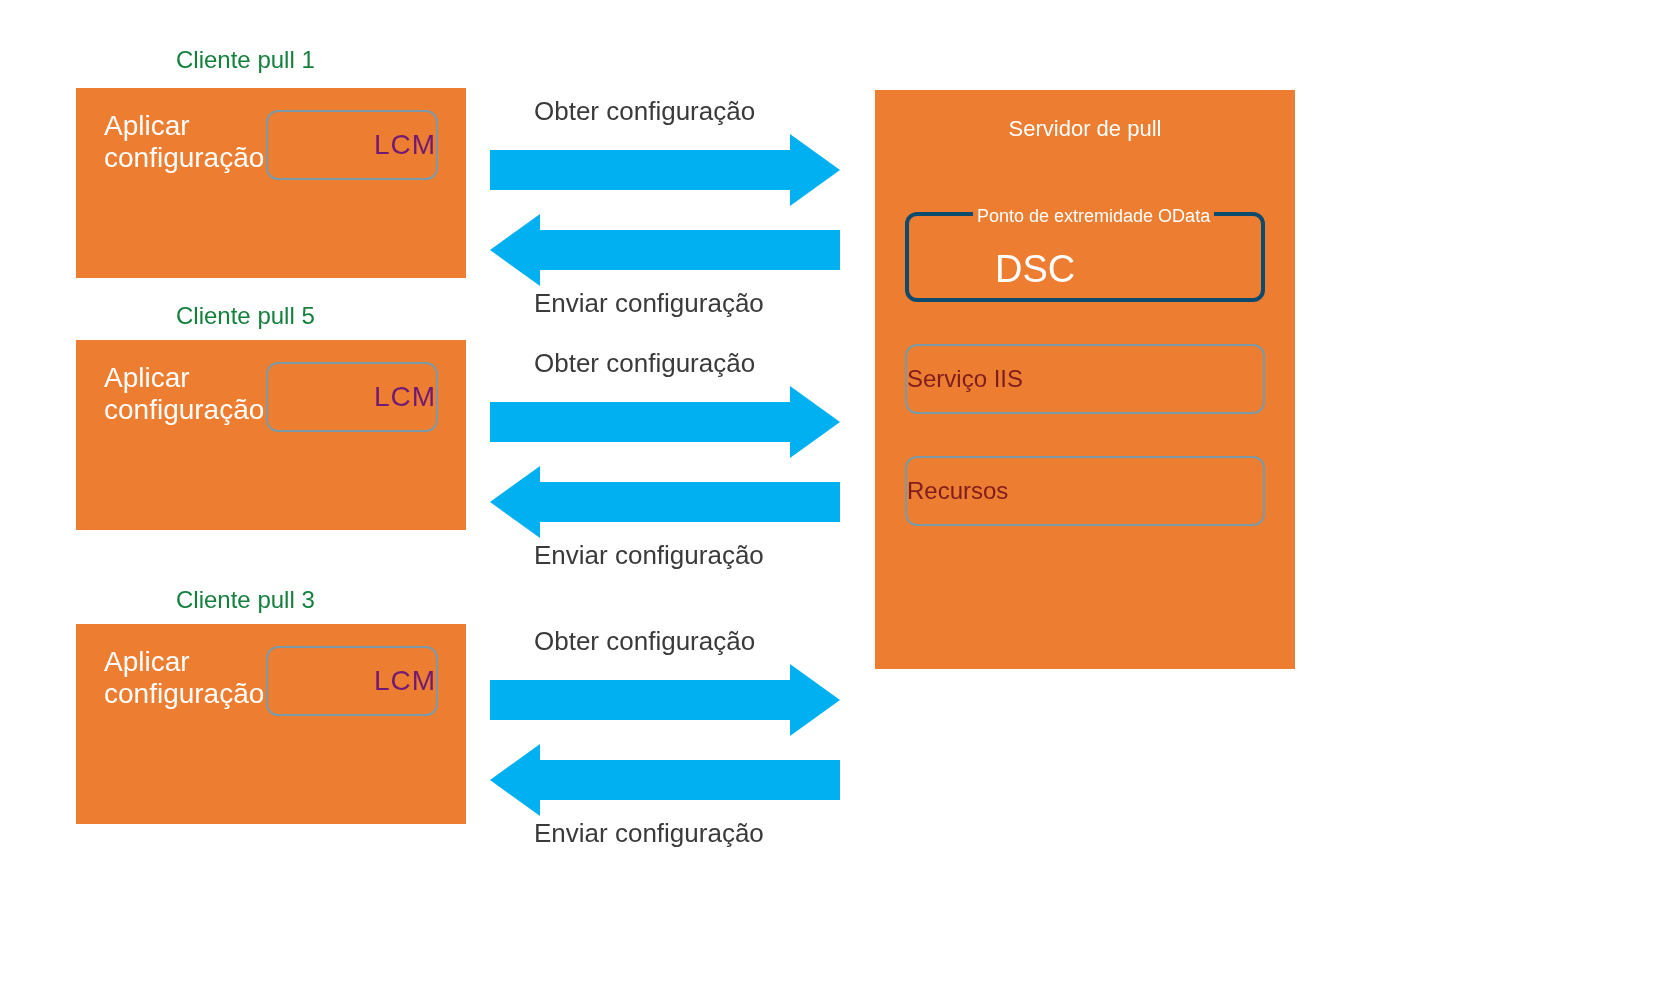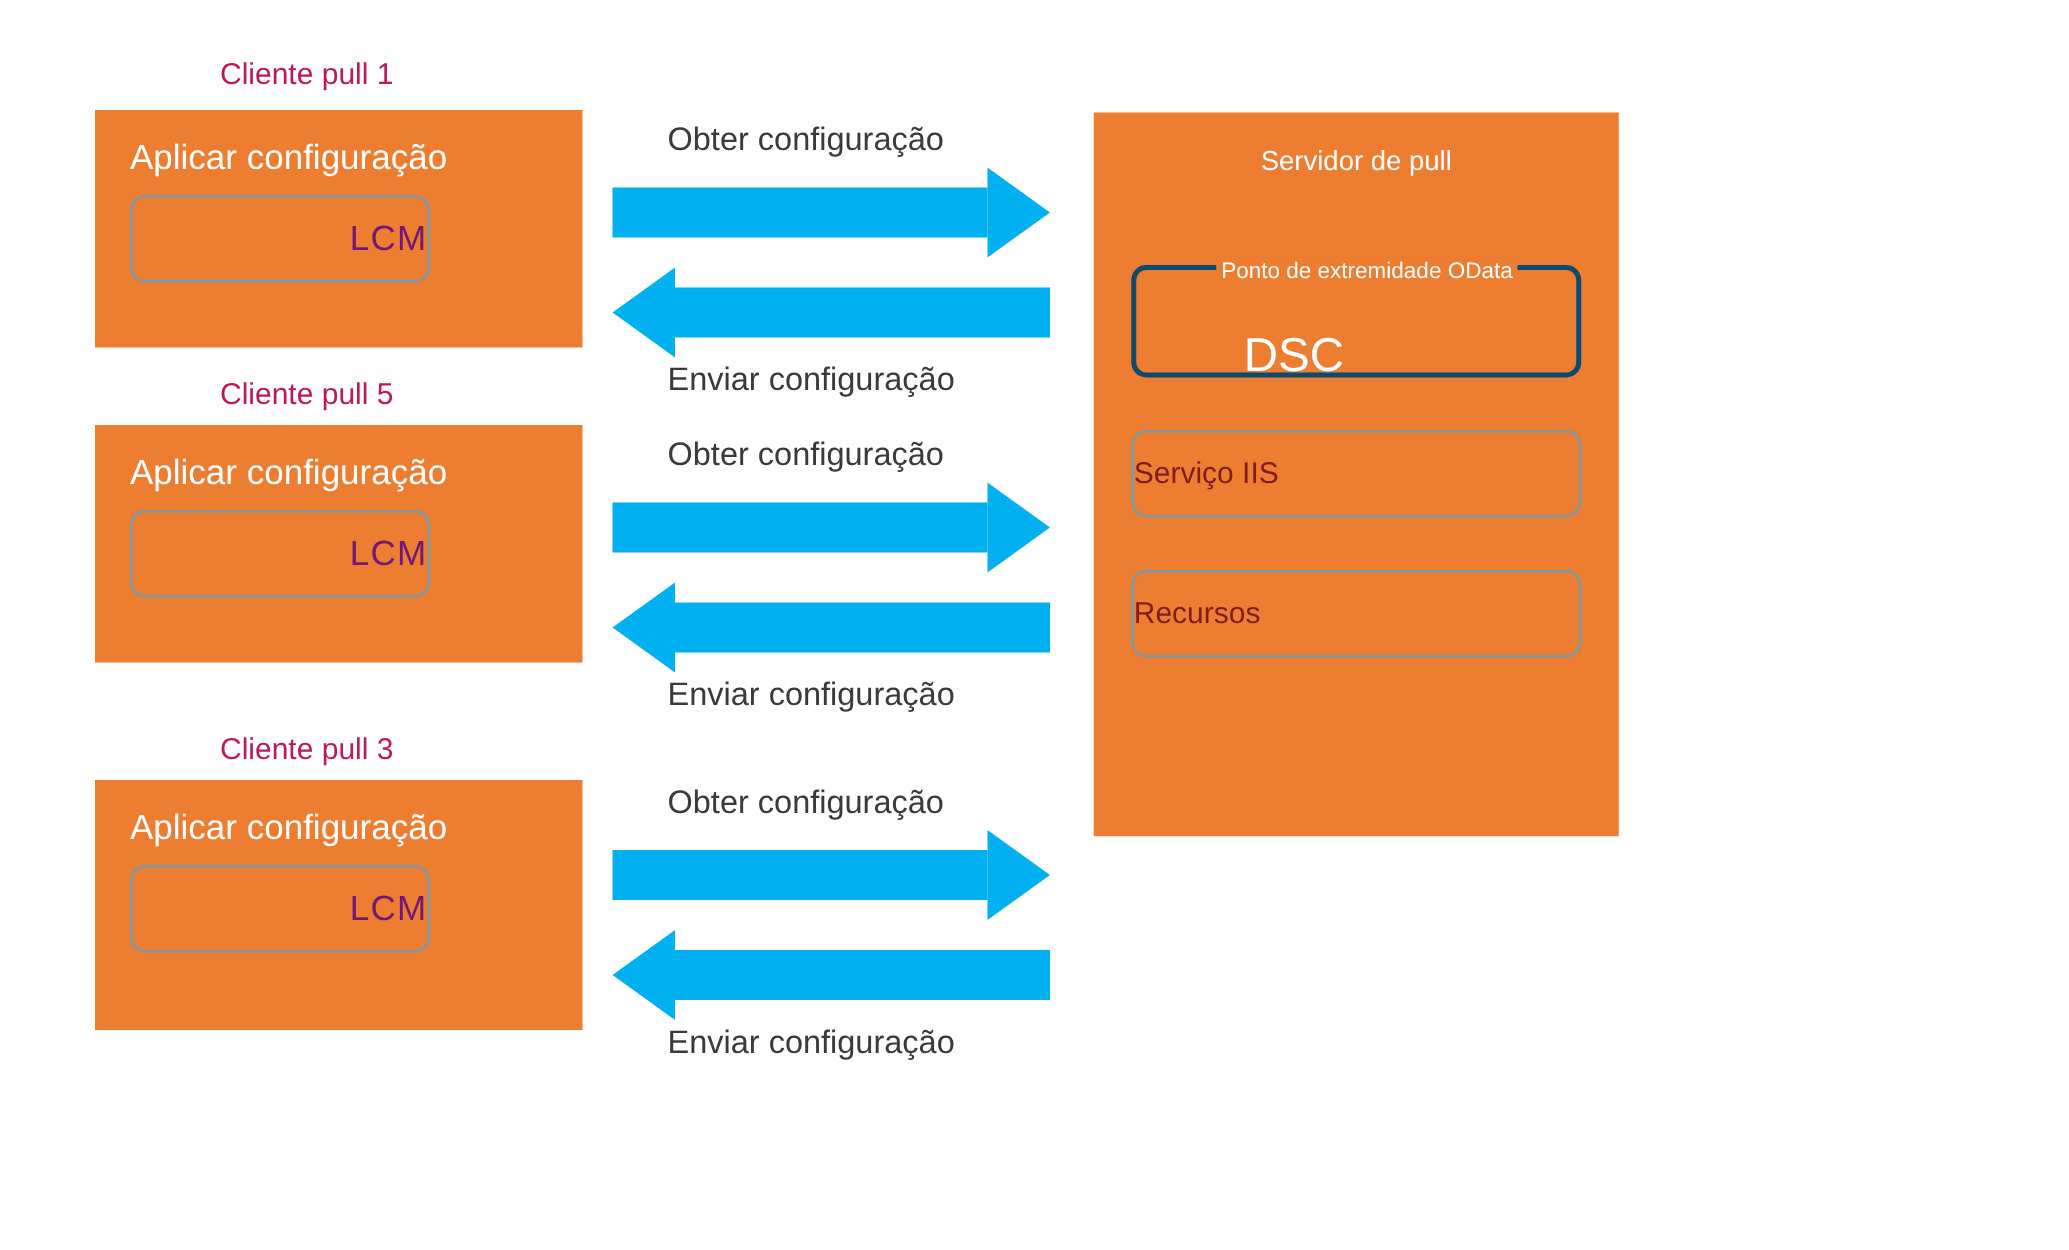--- a/index.html
+++ b/index.html
@@ -7,30 +7,30 @@
     font-family: "Segoe UI", Arial, sans-serif;
     background: #fff;
     width: 1655px;
     height: 1000px;
     position: relative;
     overflow: hidden;
   }
   .client-label {
     position: absolute;
     font-size: 24px;
-    color: #be185d;
+    color: #15803d;
   }
   .client-box {
     position: absolute;
     background: #ed7d31;
     width: 390px;
     height: 200px;
     padding: 22px 28px 18px 28px;
     display: flex;
-    flex-direction: column;
+    flex-direction: row;
   }
   .client-box-title {
     color: #fff;
     font-size: 28px;
     font-weight: 300;
     margin-bottom: 14px;
   }
   .lcm-box {
     border: 2px solid #7a9aa8;
     border-radius: 12px;
@@ -110,21 +110,21 @@
     left: 64px;
     color: #fff;
     font-size: 18px;
     font-weight: 300;
     white-space: nowrap;
     background: #ed7d31;
     padding: 0 4px;
   }
   .odata-title {
     position: absolute;
-    top: 48px;
+    top: 32px;
     left: 86px;
     color: #fff;
     font-size: 38px;
     font-weight: 300;
   }
   .server-item-box {
     border: 2px solid #7a9aa8;
     border-radius: 12px;
     height: 70px;
     width: 100%;

